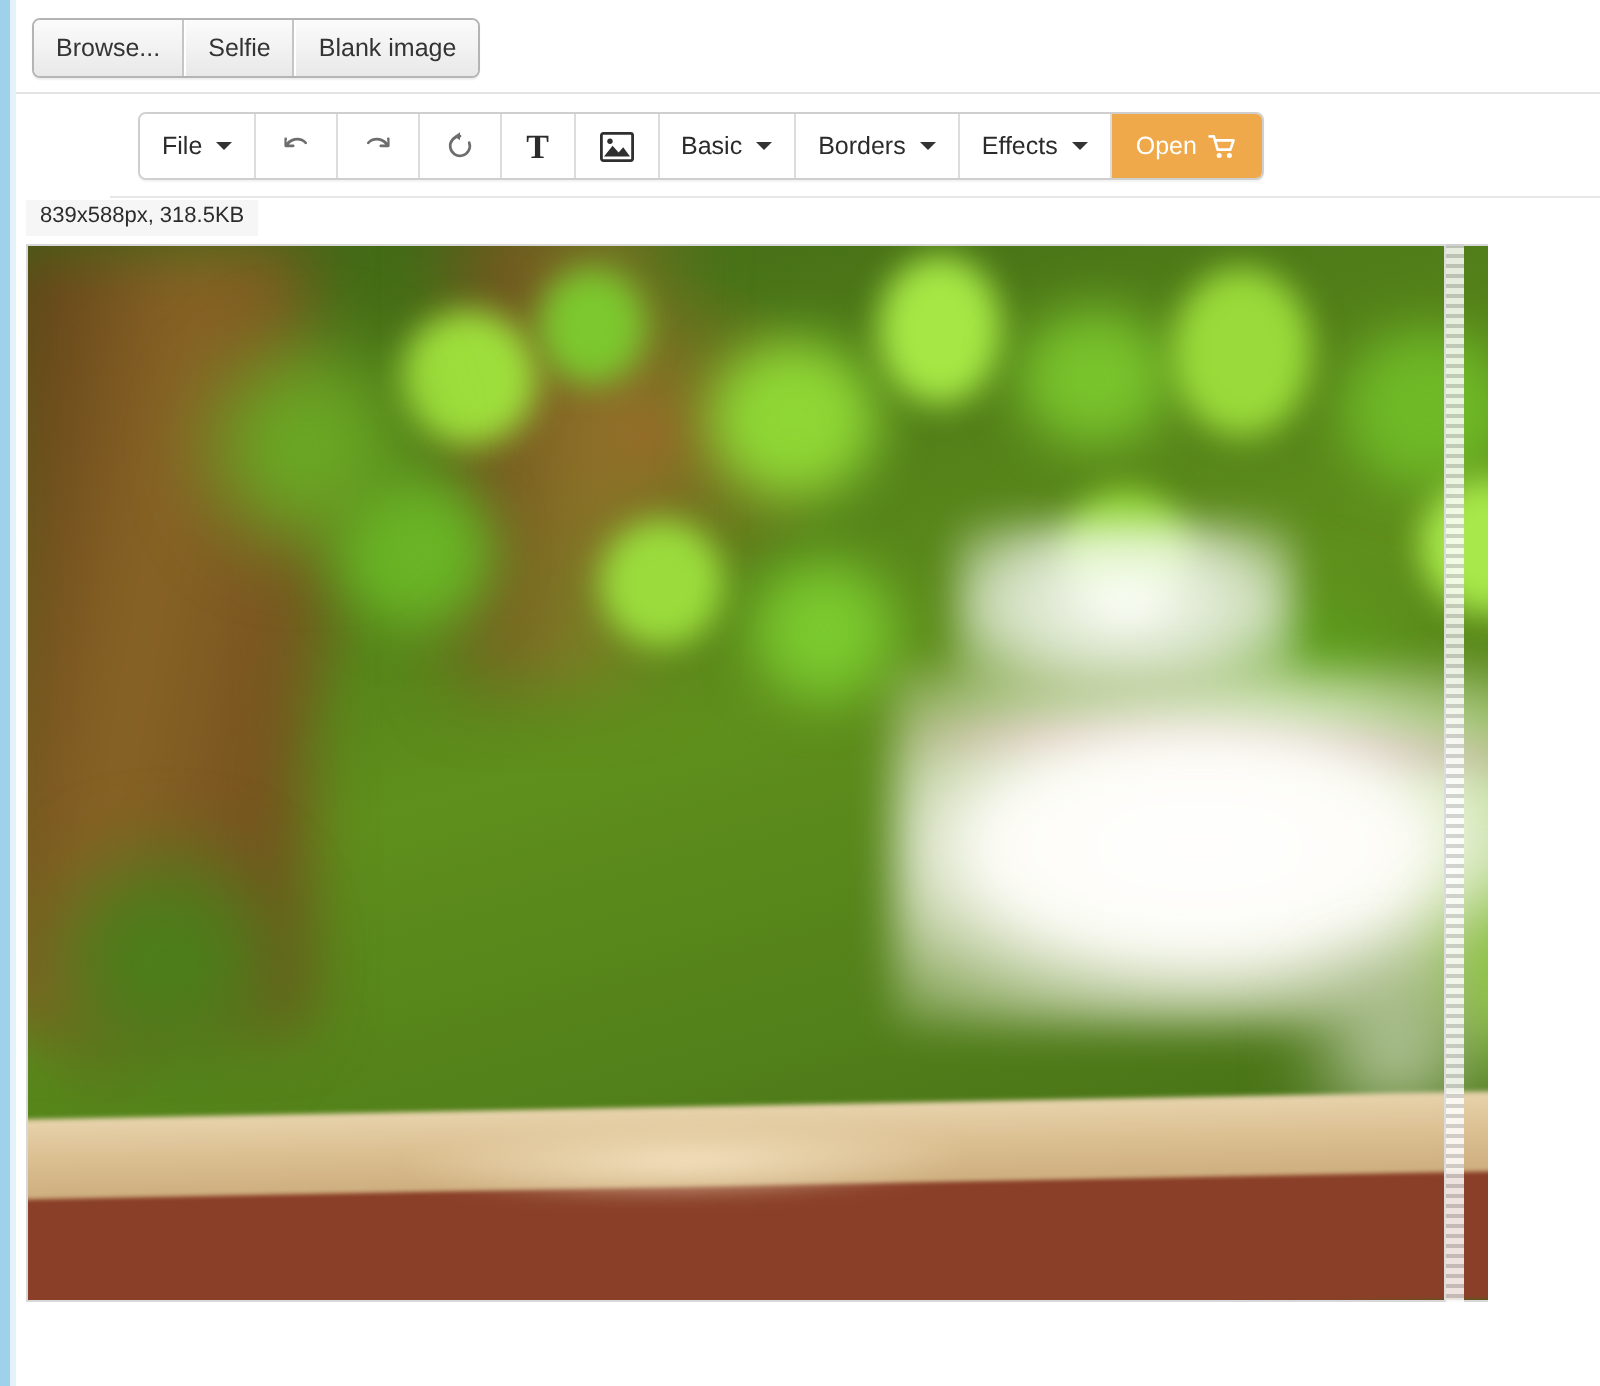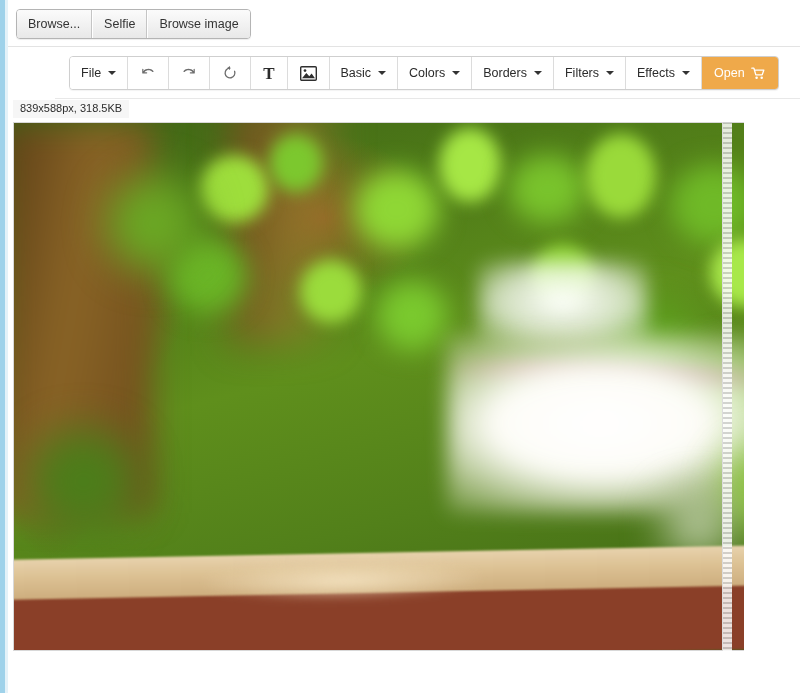--- a/index.html
+++ b/index.html
@@ -406,21 +406,21 @@
 
 <div id="app">
 
   <div class="left-rail"></div>
   <div class="left-rail-soft"></div>
 
   <div class="source-bar">
     <div class="btn-group">
       <div class="gbtn">Browse...</div>
       <div class="gbtn">Selfie</div>
-      <div class="gbtn">Browse image</div>
+      <div class="gbtn">Blank image</div>
     </div>
   </div>
 
   <div class="toolbar-wrap">
     <div class="toolbar">
 
       <div class="tb">
         <span>File</span>
         <span class="caret"></span>
       </div>
@@ -463,34 +463,26 @@
           </svg>
         </span>
       </div>
 
       <div class="tb">
         <span>Basic</span>
         <span class="caret"></span>
       </div>
 
 
-      <div class="tb">
-        <span>Colors</span>
-        <span class="caret"></span>
-      </div>
 
       <div class="tb">
         <span>Borders</span>
         <span class="caret"></span>
       </div>
 
-      <div class="tb">
-        <span>Filters</span>
-        <span class="caret"></span>
-      </div>
 
       <div class="tb">
         <span>Effects</span>
         <span class="caret"></span>
       </div>
 
       <div class="tb order">
         <span>Open</span>
         <span>
           <svg width="15" height="13" viewBox="0 0 15 13">

